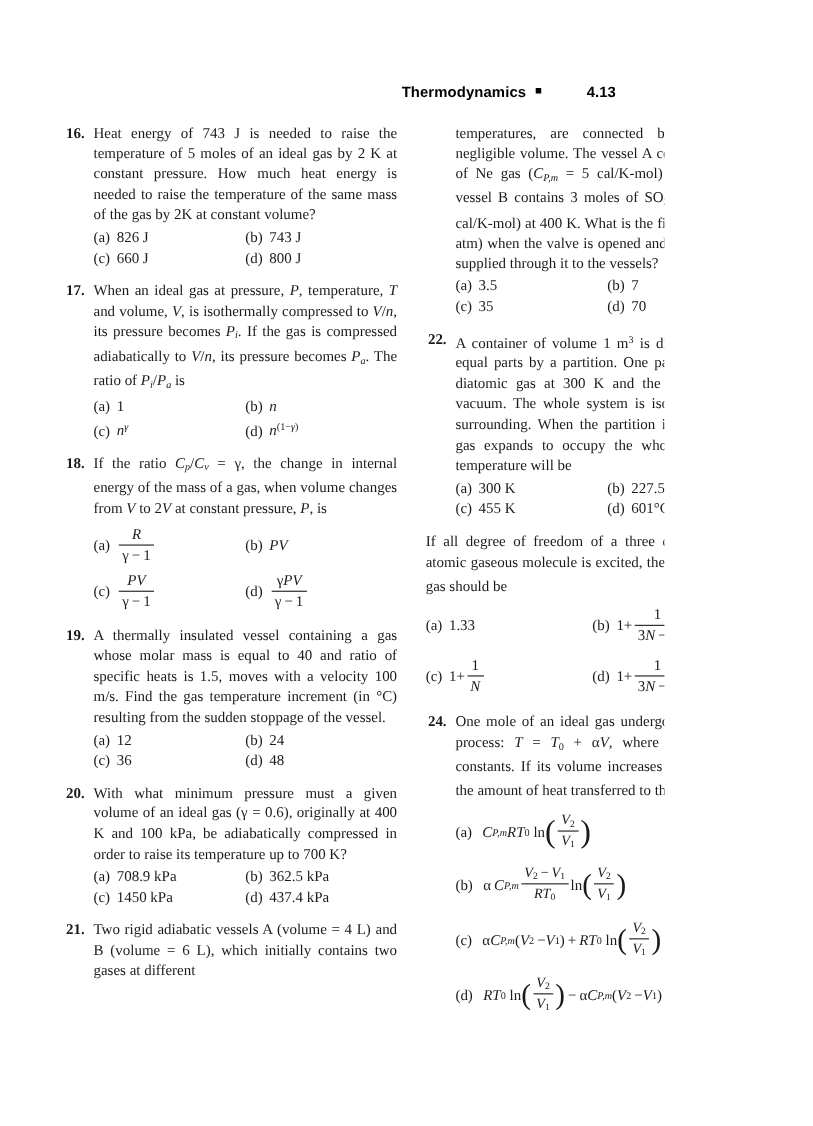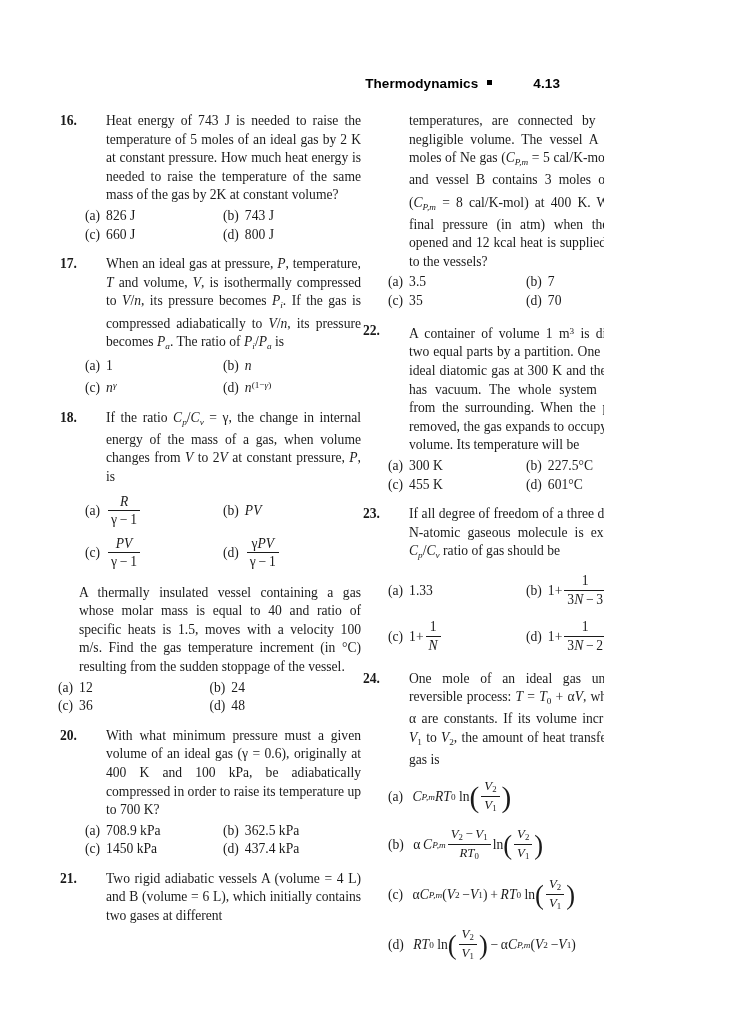--- a/index.html
+++ b/index.html
@@ -42,20 +42,21 @@
   }
   .running-head .folio { font-weight: 700; margin-left: 32px; }
 
   
   .columns {
     position: absolute;
     top: 112px;
     left: 58px;
     width: 632px;
     display: flex;
+    gap: 26px;
   }
   .col { width: 303px; }
 
   .q {
     display: flex;
     margin-bottom: 11px;
   }
   .q-num {
     width: 27px;
     flex: 0 0 27px;
@@ -66,21 +67,20 @@
     padding-left: 2px;
     box-sizing: border-box;
   }
   .q-body { flex: 1 1 auto; }
   .q-text {
     font-size: 13.6px;
     line-height: 18.6px;
     text-align: justify;
     text-justify: inter-word;
     hyphens: none;
-    margin-left: 21px;
   }
   .q-text.cont { text-indent: 0; }
 
   
   .opts {
     margin-top: 2px;
     display: flex;
     flex-wrap: wrap;
   }
   .opt {
@@ -249,20 +249,21 @@
               <span class="val"><span class="frac">
                     <span class="num">γ<span class="mi">PV</span></span>
                     <span class="den">γ − 1</span>
                   </span></span>
             </div>
           </div>
         </div>
       </div>
 
       <div class="q">
+        <div class="q-num">19.</div>
         <div class="q-body">
           <div class="q-text">A thermally insulated vessel containing a gas whose molar mass is equal to 40 and ratio of specific heats is 1.5, moves with a velocity 100 m/s. Find the gas temperature increment (in °C) resulting from the sudden stoppage of the vessel.</div>
           <div class="opts">
             <div class="opt">
               <span class="lbl">(a)</span>
               <span class="val">12</span>
             </div>
             <div class="opt">
               <span class="lbl">(b)</span>
               <span class="val">24</span>
@@ -359,21 +360,20 @@
             </div>
             <div class="opt">
               <span class="lbl">(d)</span>
               <span class="val">601°C</span>
             </div>
           </div>
         </div>
       </div>
 
       <div class="q">
-        <div class="q-num">23.</div>
         <div class="q-body">
           <div class="q-text">If all degree of freedom of a three dimensional N-atomic gaseous molecule is excited, then <span class="mi">C</span><span class="sub">p</span>/<span class="mi">C</span><span class="sub">v</span> ratio of gas should be</div>
           <div class="opts math tall">
             <div class="opt">
               <span class="lbl">(a)</span>
               <span class="val">1.33</span>
             </div>
             <div class="opt">
               <span class="lbl">(b)</span>
               <span class="val mathline">1+<span class="frac">

